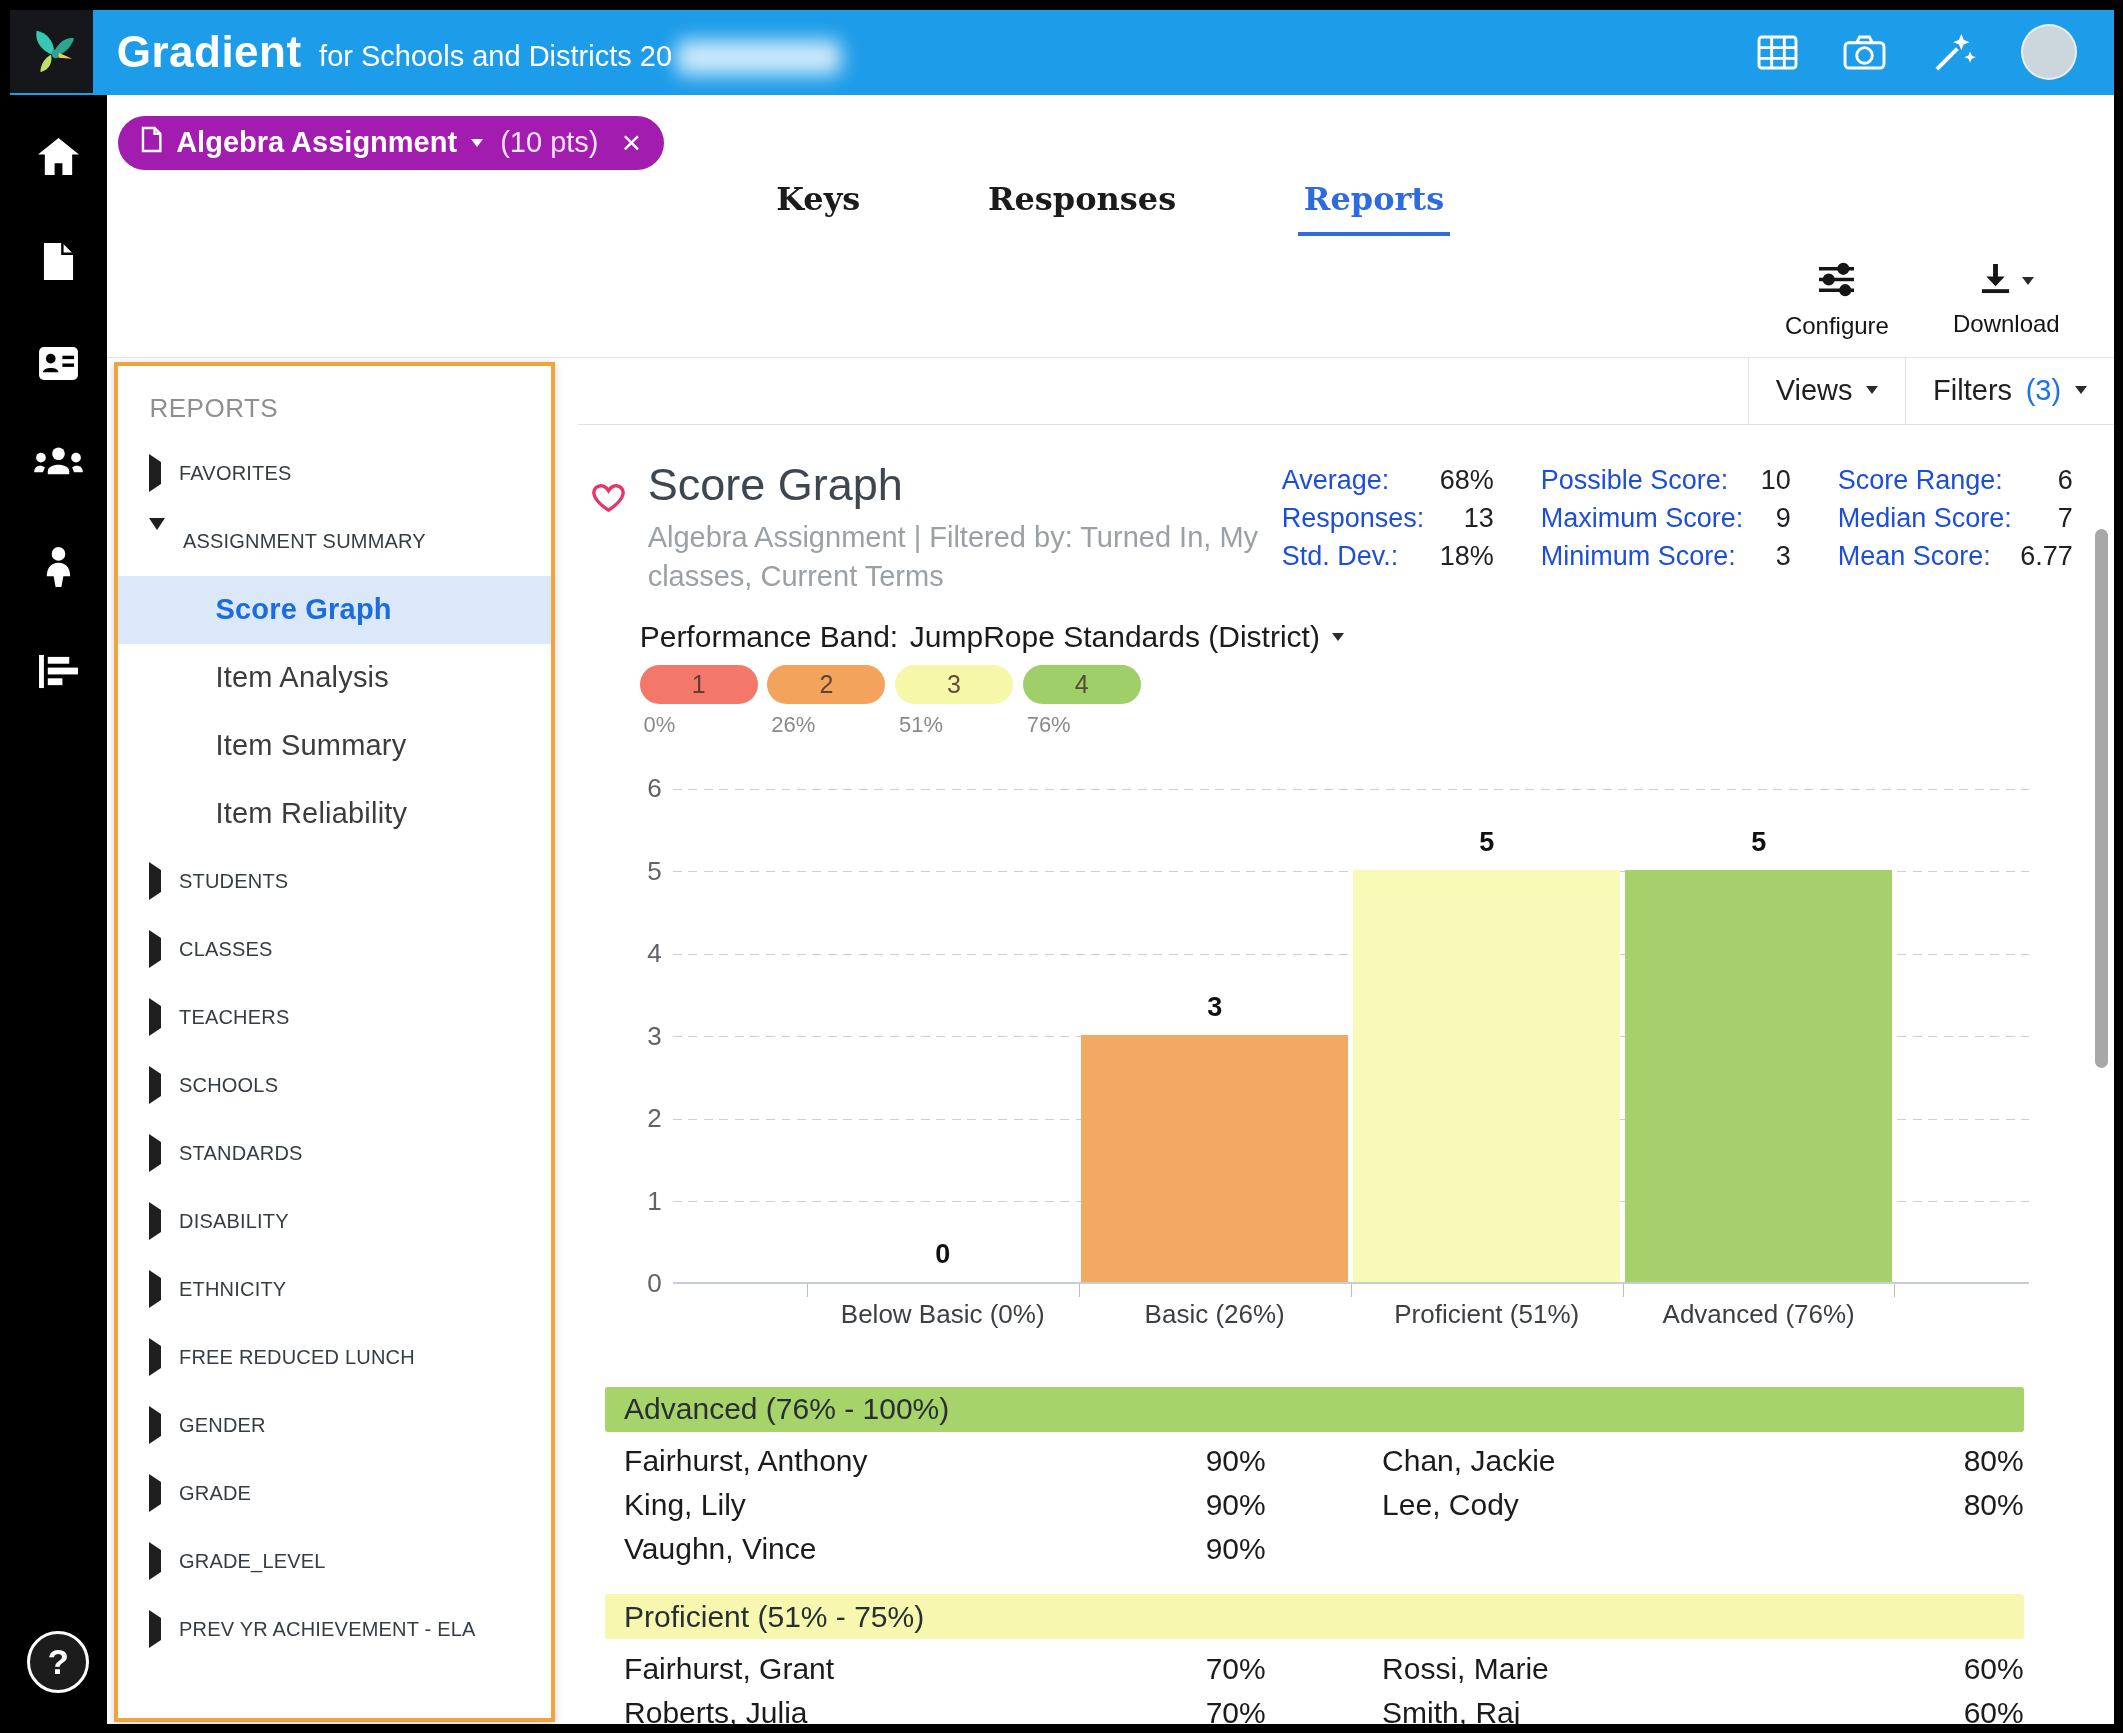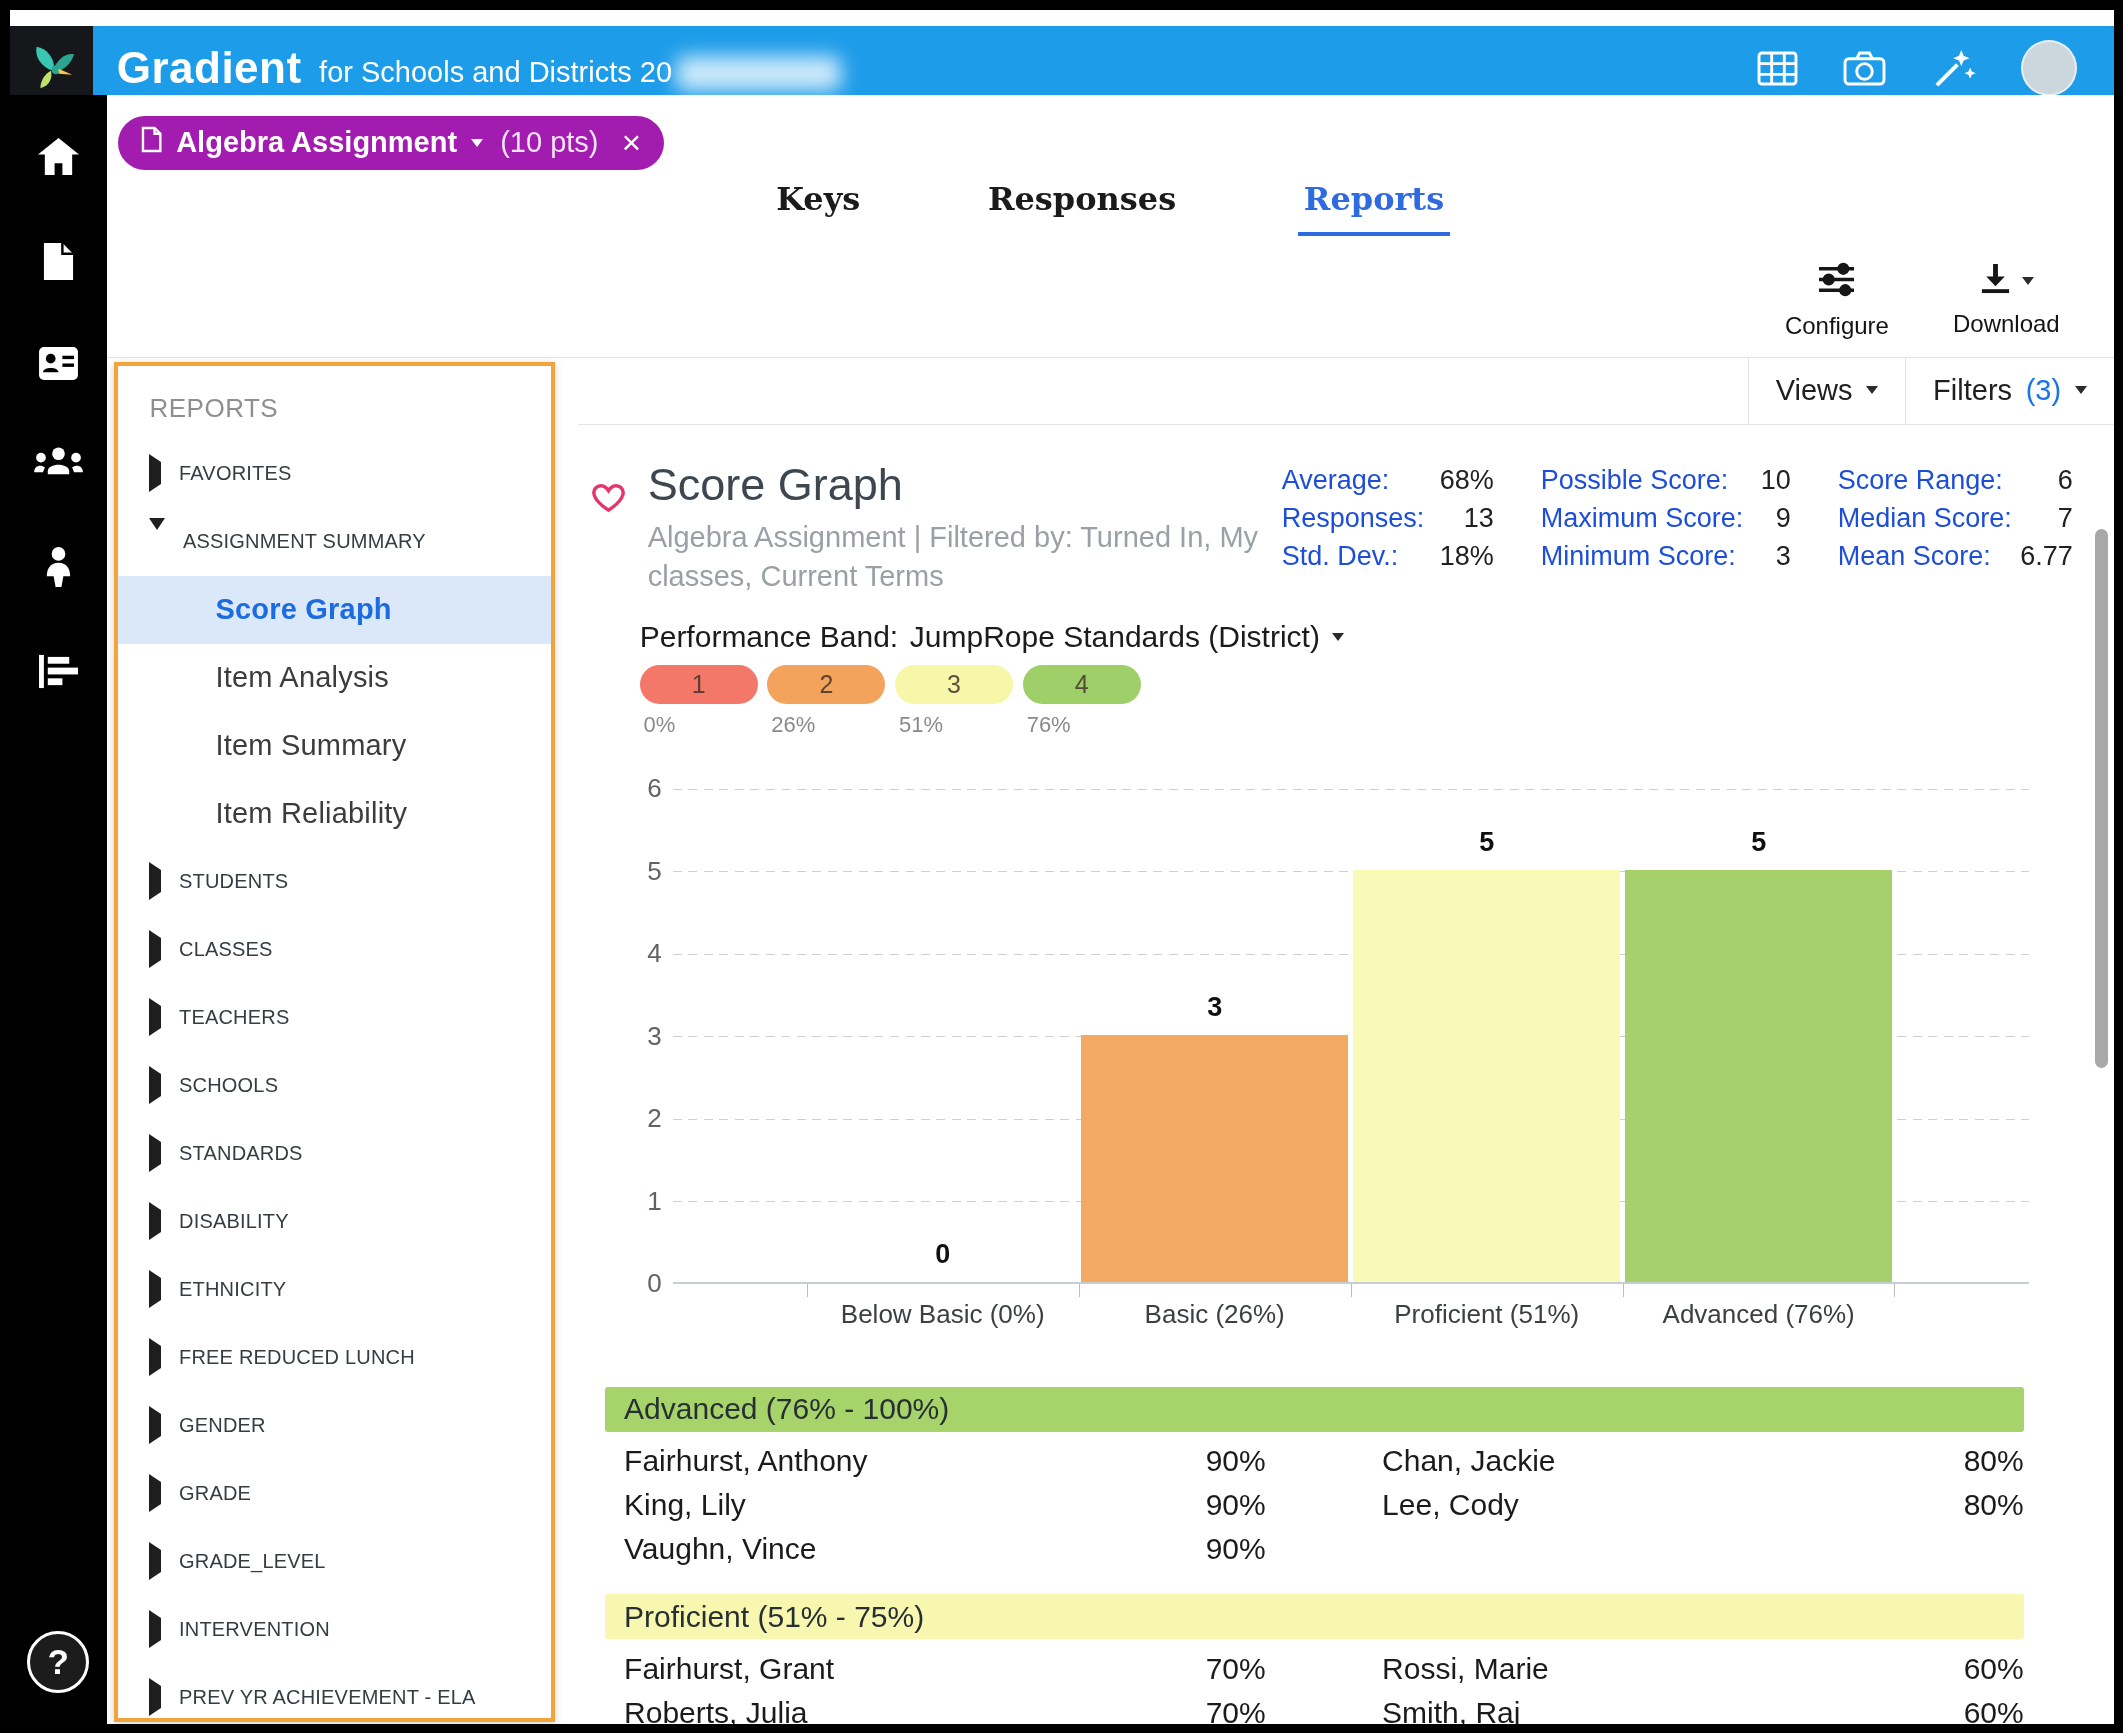--- a/index.html
+++ b/index.html
@@ -2,21 +2,21 @@
 <html><head>
 <meta charset="utf-8">
 <style>
   * { margin:0; padding:0; box-sizing:border-box; }
   html,body { width:2123px; height:1733px; }
   body { font-family:"Liberation Sans", sans-serif; background:#000; position:relative; overflow:hidden; }
 
   .window { position:absolute; left:9.7px; top:9.7px; width:2104px; height:1714px; background:#fff; overflow:hidden; }
 
   
-  .topbar { position:absolute; left:0; top:16px; width:100%; height:85px; background:#1d9ce9; display:flex; align-items:center; }
+  .topbar { position:absolute; left:0; top:0; width:100%; height:85px; background:#1d9ce9; display:flex; align-items:center; }
   .logo-box { position:absolute; left:0; top:0; width:83px; height:83px; background:#15171b; display:flex; align-items:center; justify-content:center; cursor:pointer; }
   .brand { margin-left:107px; color:#fff; font-size:44px; font-weight:bold; letter-spacing:0.5px; }
   .suffix { color:#fff; font-size:29px; margin-left:17.5px; margin-top:7.8px; }
   .blur-blob { width:165px; height:35px; background:rgba(255,255,255,.78); border-radius:8.7px; filter:blur(9.7px); margin-left:3.9px; margin-top:9.7px; }
   .topbar-icons { margin-left:auto; display:flex; align-items:center; gap:45px; margin-right:37px; }
   .tb-icon { display:flex; cursor:pointer; }
   .avatar { width:56px; height:56px; border-radius:50%; background:#ccd6dd; border:2.9px solid rgba(255,255,255,.6); cursor:pointer; }
 
   
   .rail { position:absolute; left:0; top:85px; width:97px; bottom:0; background:#000; display:flex; flex-direction:column; align-items:center; padding-top:41px; gap:64px; }
@@ -323,24 +323,20 @@
             <div class="tree-row">
               <span class="arrow"><span class="tri-right"></span></span>
               <span class="lbl">GRADE</span>
             </div>
             <div class="tree-row">
               <span class="arrow"><span class="tri-right"></span></span>
               <span class="lbl">GRADE_LEVEL</span>
             </div>
             <div class="tree-row">
               <span class="arrow"><span class="tri-right"></span></span>
-              <span class="lbl">INTERVENTION</span>
-            </div>
-            <div class="tree-row">
-              <span class="arrow"><span class="tri-right"></span></span>
               <span class="lbl">PREV YR ACHIEVEMENT - ELA</span>
             </div>
           </div>
       </aside>
 
       <section class="report-main">
 
         <div class="views-bar">
           <div class="vf">
             <span>Views</span>

